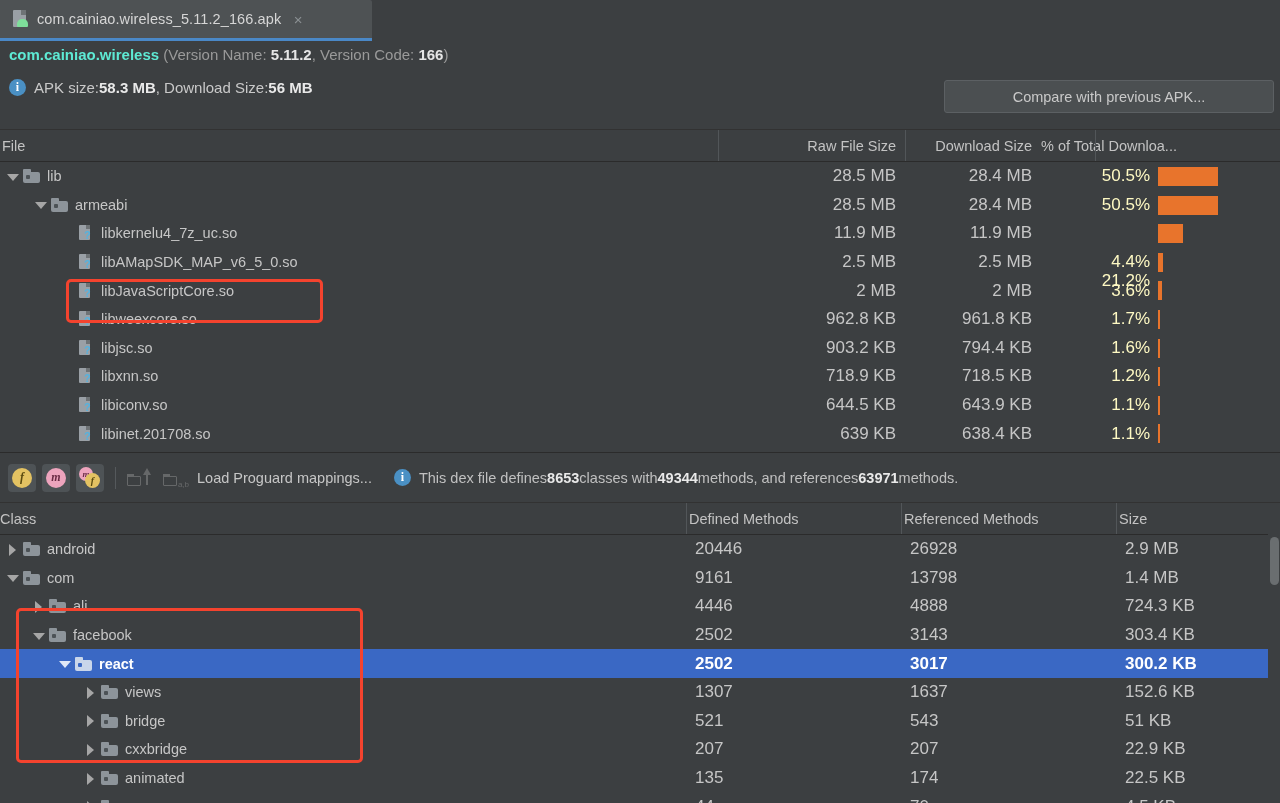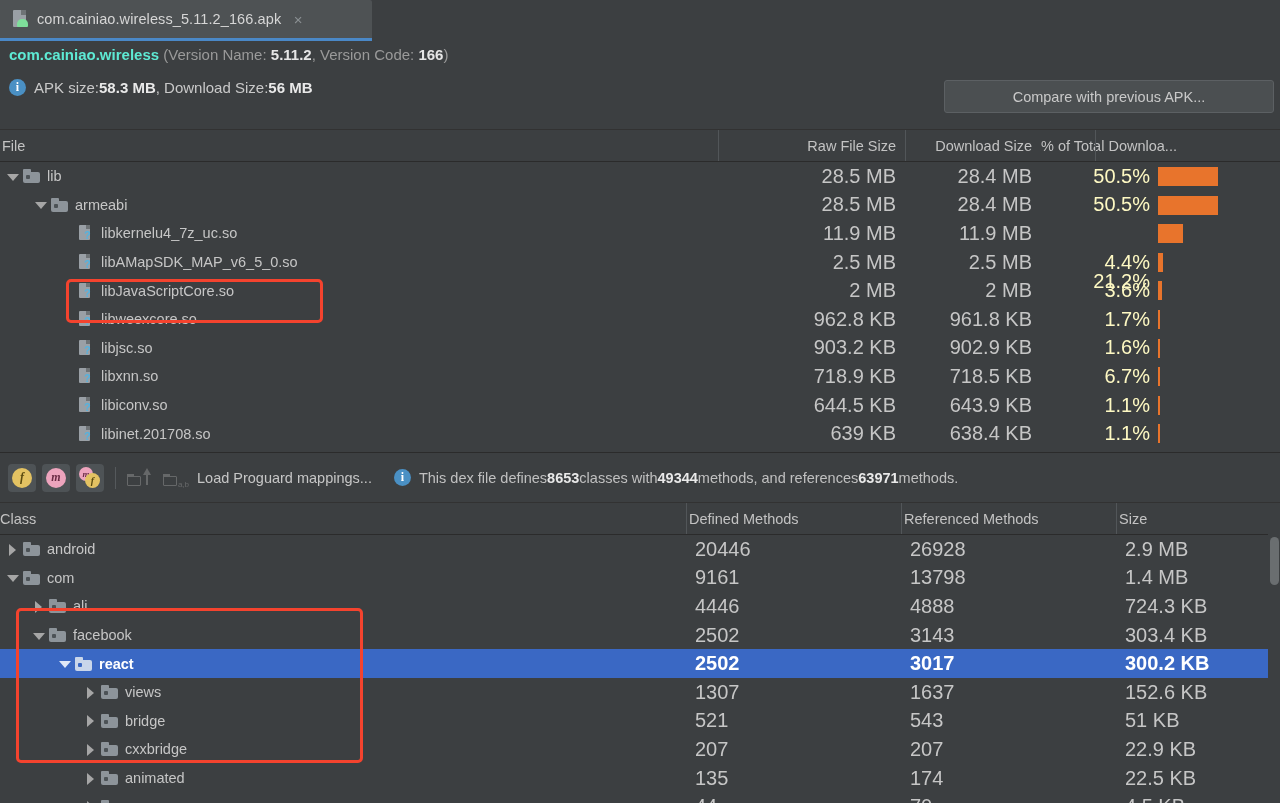--- a/index.html
+++ b/index.html
@@ -145,21 +145,21 @@
   .row {
     position: relative;
     height: 28.6px;
     display: block;
   }
   .row.sel { background: #3a68c4; }
   .cell {
     position: absolute; top: 0;
     height: 28.6px;
     display: flex; align-items: center;
-    font-size: 20px;
+    font-size: 17px;
     color: #c6c6c6;
     white-space: nowrap;
     box-sizing: border-box;
     text-align: center;
   }
   .cell.r { justify-content: flex-end; padding-right: 9px; }
   .cell.l { justify-content: flex-start; padding-left: 9px; }
   .row.sel .cell { color: #ffffff; font-weight: bold; }
   .cell.pct { color: #fef9c3; justify-content: flex-end; padding-right: 4px; }
 
@@ -535,37 +535,37 @@
           <div class="namecell" style="left: 62px;">
             <span class="arrow none"></span>
             <span class="sofile">
               <span class="sheet"></span>
               <span class="fold"></span>
               <span class="q">?</span>
             </span>
             <span class="nm">libjsc.so</span>
           </div>
           <div class="cell r" style="left: 718px; width: 187px;">903.2 KB</div>
-          <div class="cell r" style="left: 905px; width: 136px;">902.9 KB</div>
+          <div class="cell r" style="left: 905px; width: 136px;">794.4 KB</div>
           <div class="cell pct" style="left: 1041px; width: 113px;">1.6%</div>
           <div class="bar" style="left: 1158px; width: 2px;"></div>
         </div>
         <div class="row">
           <div class="namecell" style="left: 62px;">
             <span class="arrow none"></span>
             <span class="sofile">
               <span class="sheet"></span>
               <span class="fold"></span>
               <span class="q">?</span>
             </span>
             <span class="nm">libxnn.so</span>
           </div>
           <div class="cell r" style="left: 718px; width: 187px;">718.9 KB</div>
           <div class="cell r" style="left: 905px; width: 136px;">718.5 KB</div>
-          <div class="cell pct" style="left: 1041px; width: 113px;">6.7%</div>
+          <div class="cell pct" style="left: 1041px; width: 113px;">1.2%</div>
           <div class="bar" style="left: 1158px; width: 2px;"></div>
         </div>
         <div class="row">
           <div class="namecell" style="left: 62px;">
             <span class="arrow none"></span>
             <span class="sofile">
               <span class="sheet"></span>
               <span class="fold"></span>
               <span class="q">?</span>
             </span>

